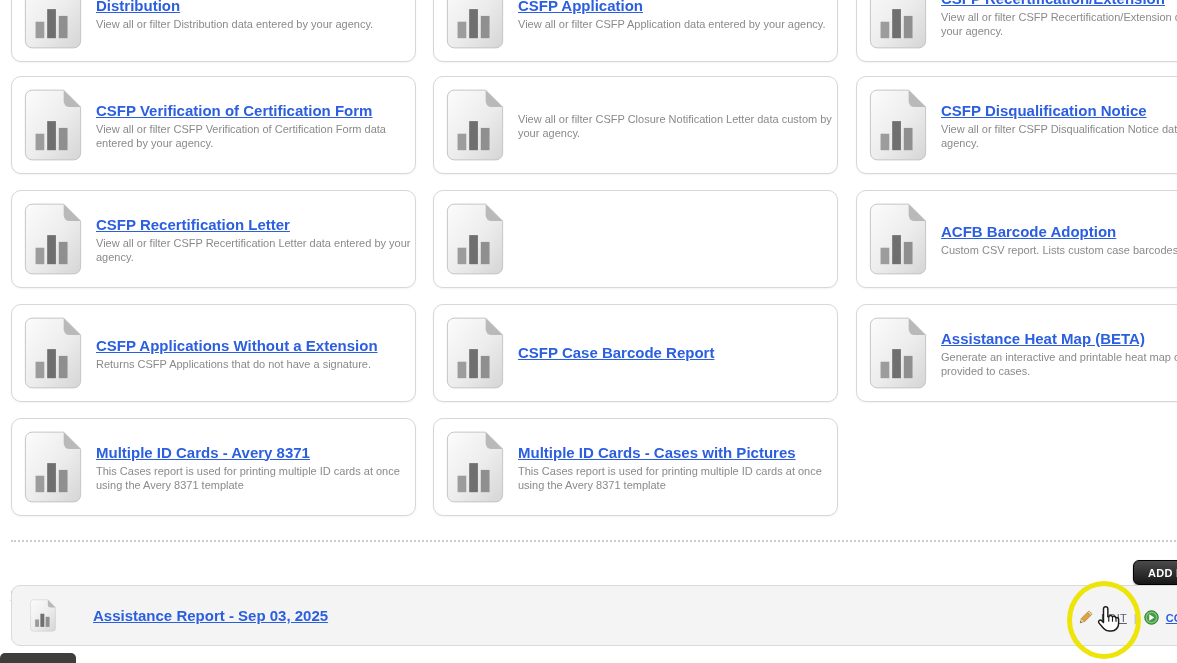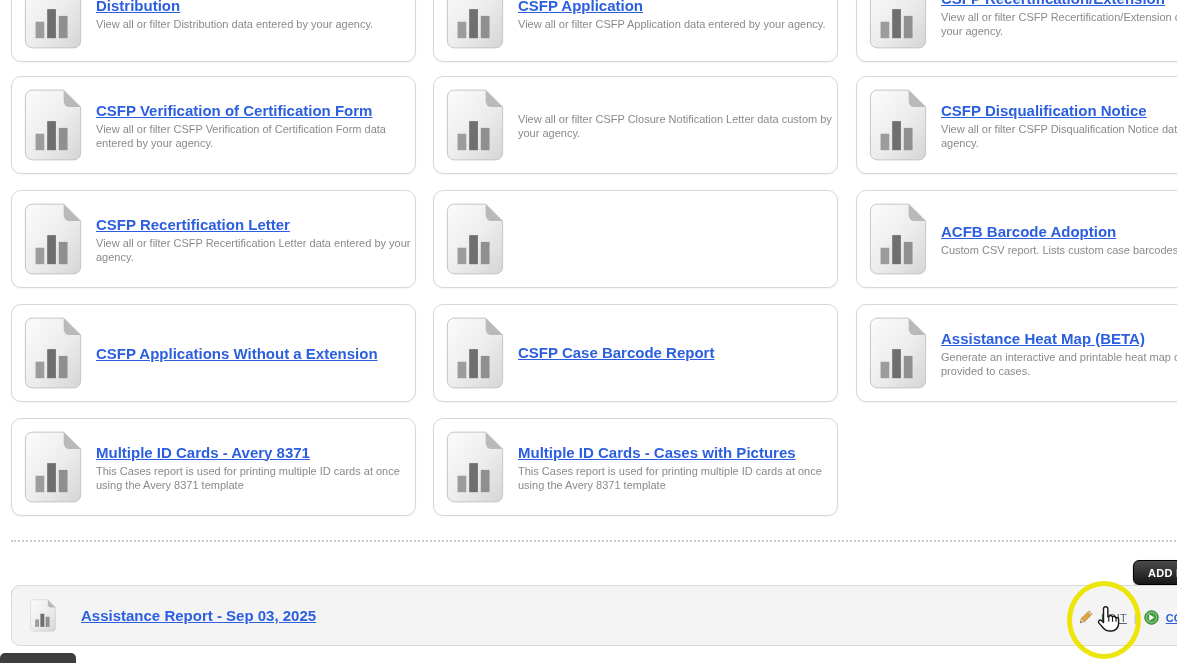--- a/index.html
+++ b/index.html
@@ -44,21 +44,21 @@
     box-shadow:0 1px 2px rgba(0,0,0,.35);cursor:pointer;
   }
   .saved-bar{
     position:absolute;left:11px;top:585px;width:1249px;height:61px;
     background:#f4f4f4;border:1px solid #dadada;border-radius:9px;
     display:flex;align-items:center;box-sizing:border-box;
   }
   .docsvg.small{width:28px;height:35px;flex:0 0 28px;margin-left:17px;}
   .saved-link{
     font-size:15px;font-weight:bold;color:#2b5fe0;text-decoration:underline;
-    margin-left:24px;cursor:pointer;
+    margin-left:36px;cursor:pointer;
   }
   .saved-actions{
     position:absolute;left:1077px;top:609px;display:flex;align-items:center;
     gap:7px;font-size:11px;
   }
   .pencil{width:17px;height:17px;}
   .edit-link{color:#56626d;text-decoration:underline;letter-spacing:.2px;cursor:pointer;}
   .sep{color:#b0b0b0;}
   .greenico{width:15px;height:15px;}
   .copy-link{color:#2b5fe0;font-weight:bold;text-decoration:underline;letter-spacing:.2px;cursor:pointer;}
@@ -190,21 +190,21 @@
 </div>
 
 <div class="card r3 c0">
   <svg class="docsvg" viewBox="0 0 64 78">
       <path class="p-body" d="M3.5 10 a7 7 0 0 1 7 -7 H43 L60.5 20.5 V68 a7 7 0 0 1 -7 7 H10.5 a7 7 0 0 1 -7 -7 Z"></path>
       <path class="p-fold" d="M43 3 L60.5 20.5 H49 a6 6 0 0 1 -6 -6 Z"></path>
       <rect class="b1" x="14" y="48" width="9" height="17"></rect>
       <rect class="b2" x="26" y="35" width="9" height="30"></rect>
       <rect class="b3" x="38" y="42" width="9" height="23"></rect>
     </svg>
-  <div class="cardtext"><a class="title">CSFP Applications Without a Extension</a></div>
+  <div class="cardtext"><a class="title">CSFP Applications Without a Extension</a><div class="desc">Returns CSFP Applications that do not have a signature.</div></div>
 </div>
 
 <div class="card r3 c1">
   <svg class="docsvg" viewBox="0 0 64 78">
       <path class="p-body" d="M3.5 10 a7 7 0 0 1 7 -7 H43 L60.5 20.5 V68 a7 7 0 0 1 -7 7 H10.5 a7 7 0 0 1 -7 -7 Z"></path>
       <path class="p-fold" d="M43 3 L60.5 20.5 H49 a6 6 0 0 1 -6 -6 Z"></path>
       <rect class="b1" x="14" y="48" width="9" height="17"></rect>
       <rect class="b2" x="26" y="35" width="9" height="30"></rect>
       <rect class="b3" x="38" y="42" width="9" height="23"></rect>
     </svg>

